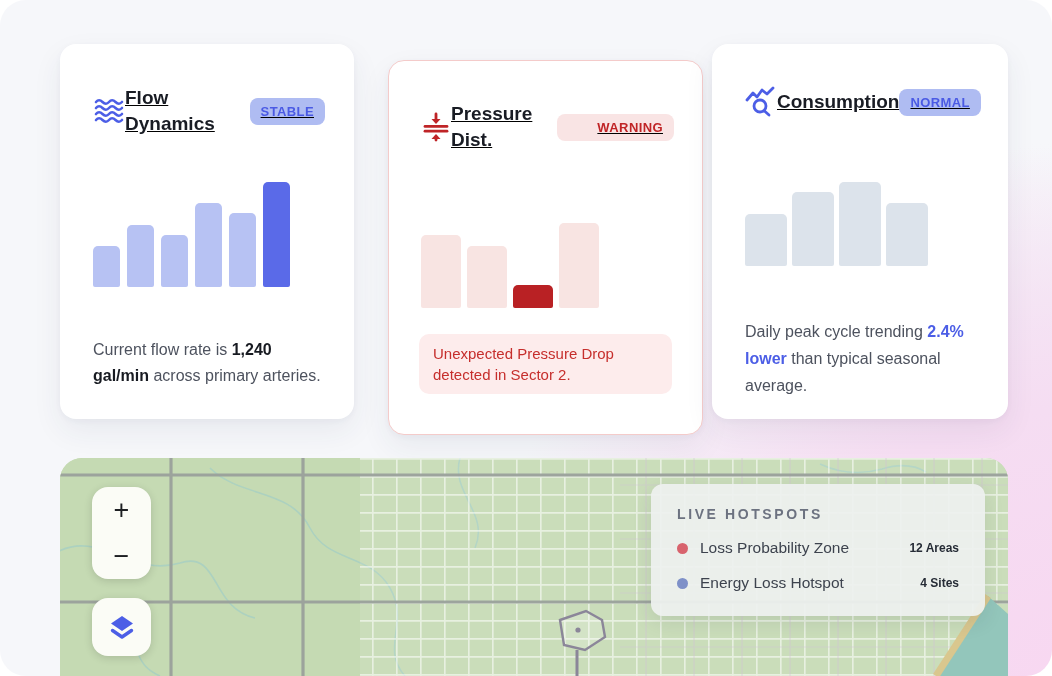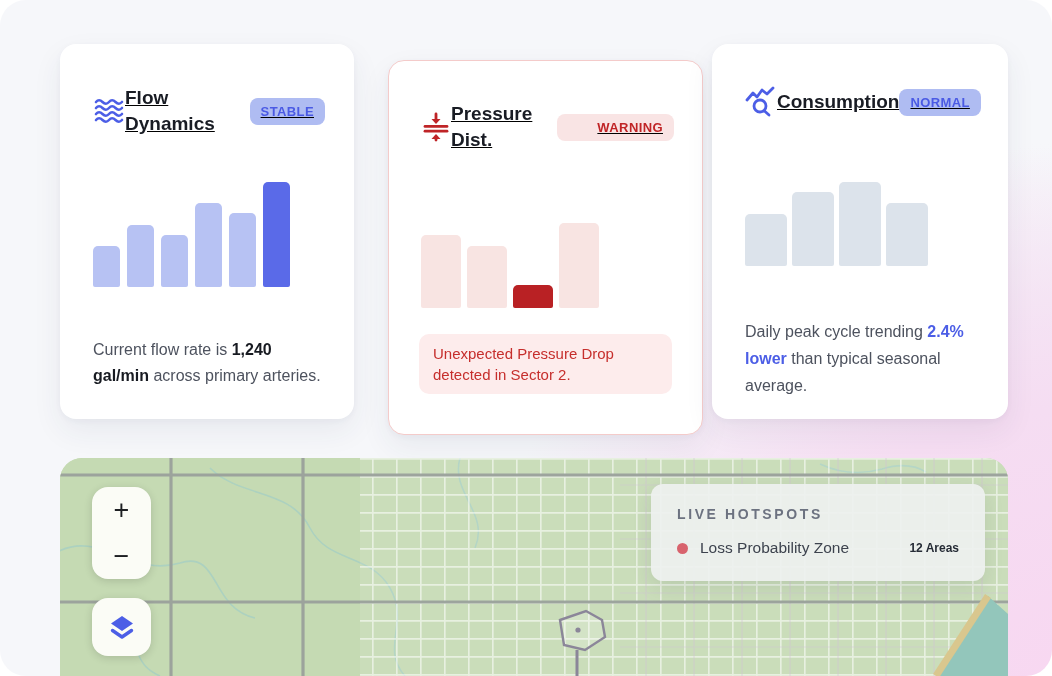--- a/index.html
+++ b/index.html
@@ -209,16 +209,21 @@
       </svg>
     </button>
 
     <div class="legend">
       <div class="legend-title">LIVE HOTSPOTS</div>
       <div class="legend-row">
         <span class="legend-dot" style="background: rgb(216, 99, 109);"></span>
         <span class="legend-label">Loss Probability Zone</span>
         <span class="legend-value">12 Areas</span>
       </div>
+      <div class="legend-row">
+        <span class="legend-dot" style="background: rgb(126, 144, 200);"></span>
+        <span class="legend-label">Energy Loss Hotspot</span>
+        <span class="legend-value">4 Sites</span>
+      </div>
     </div>
   </div>
 
 </div>
 
 </body></html>

